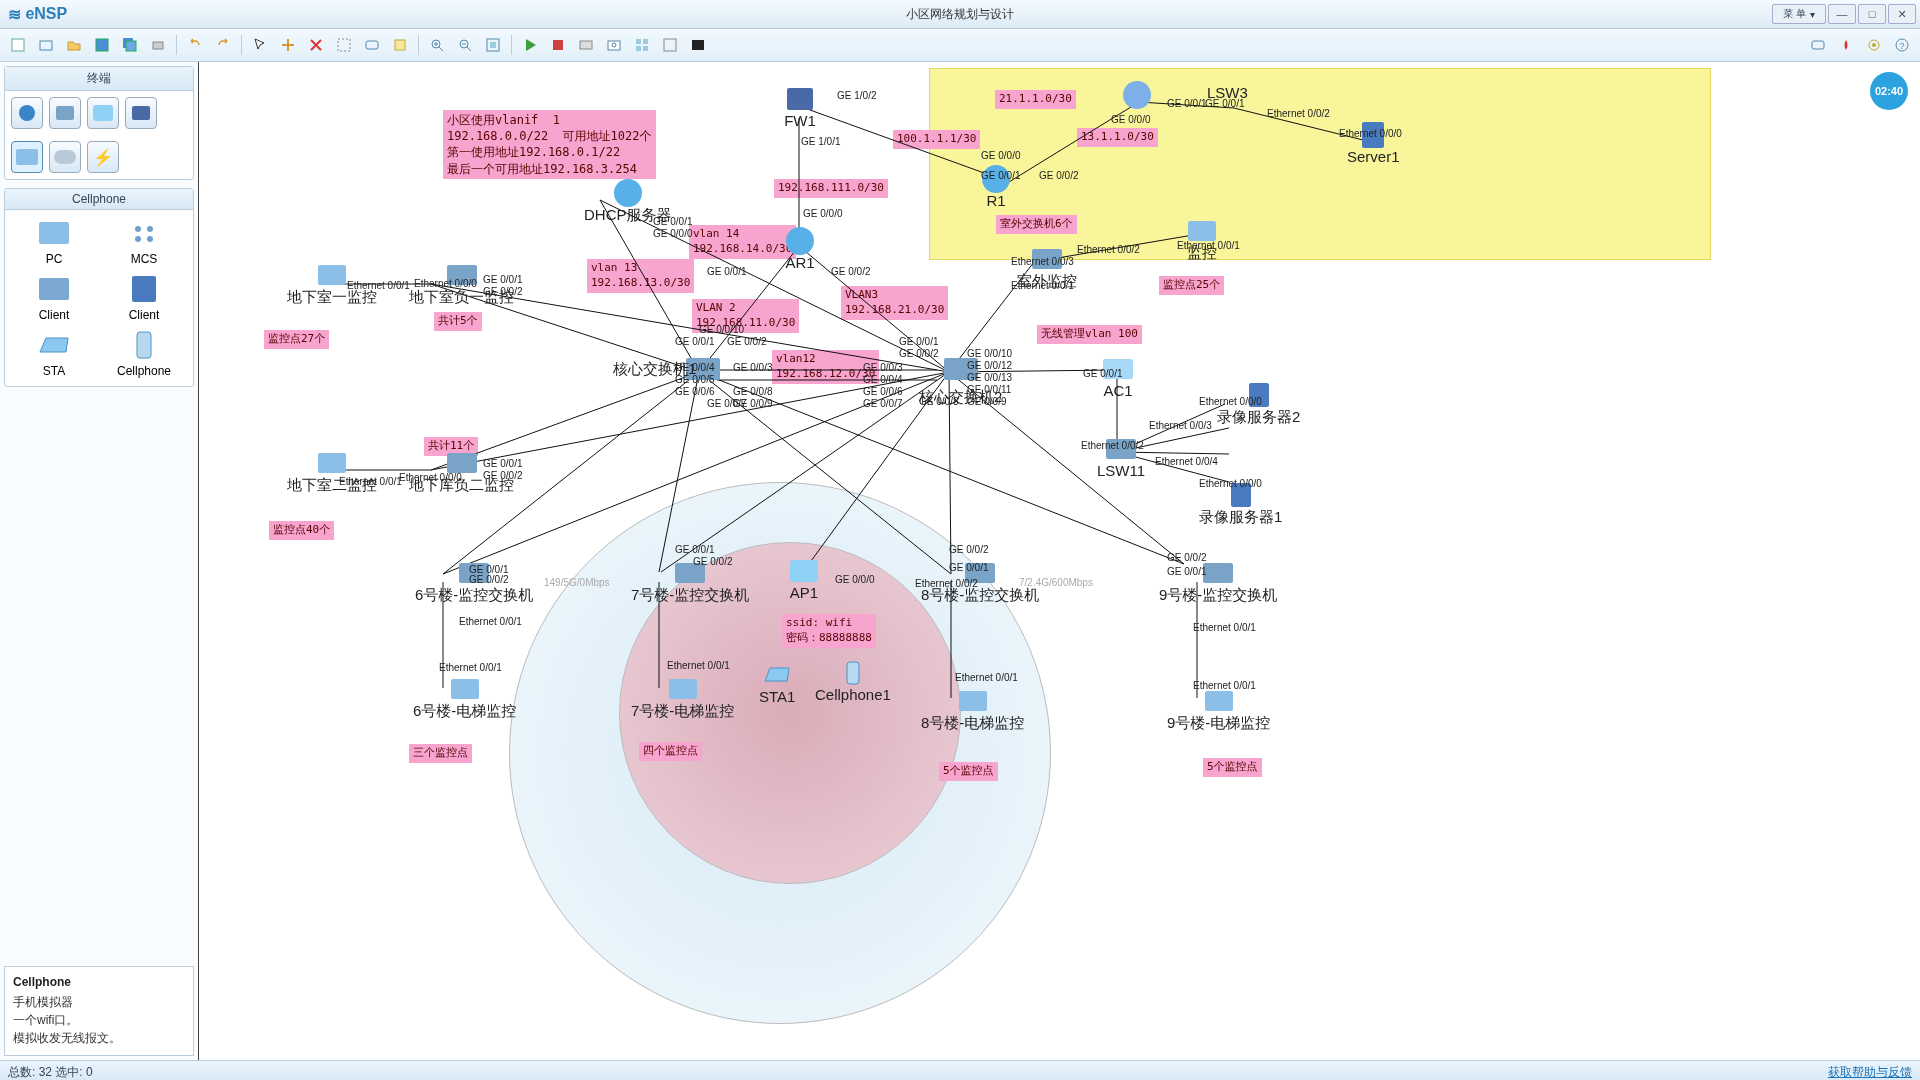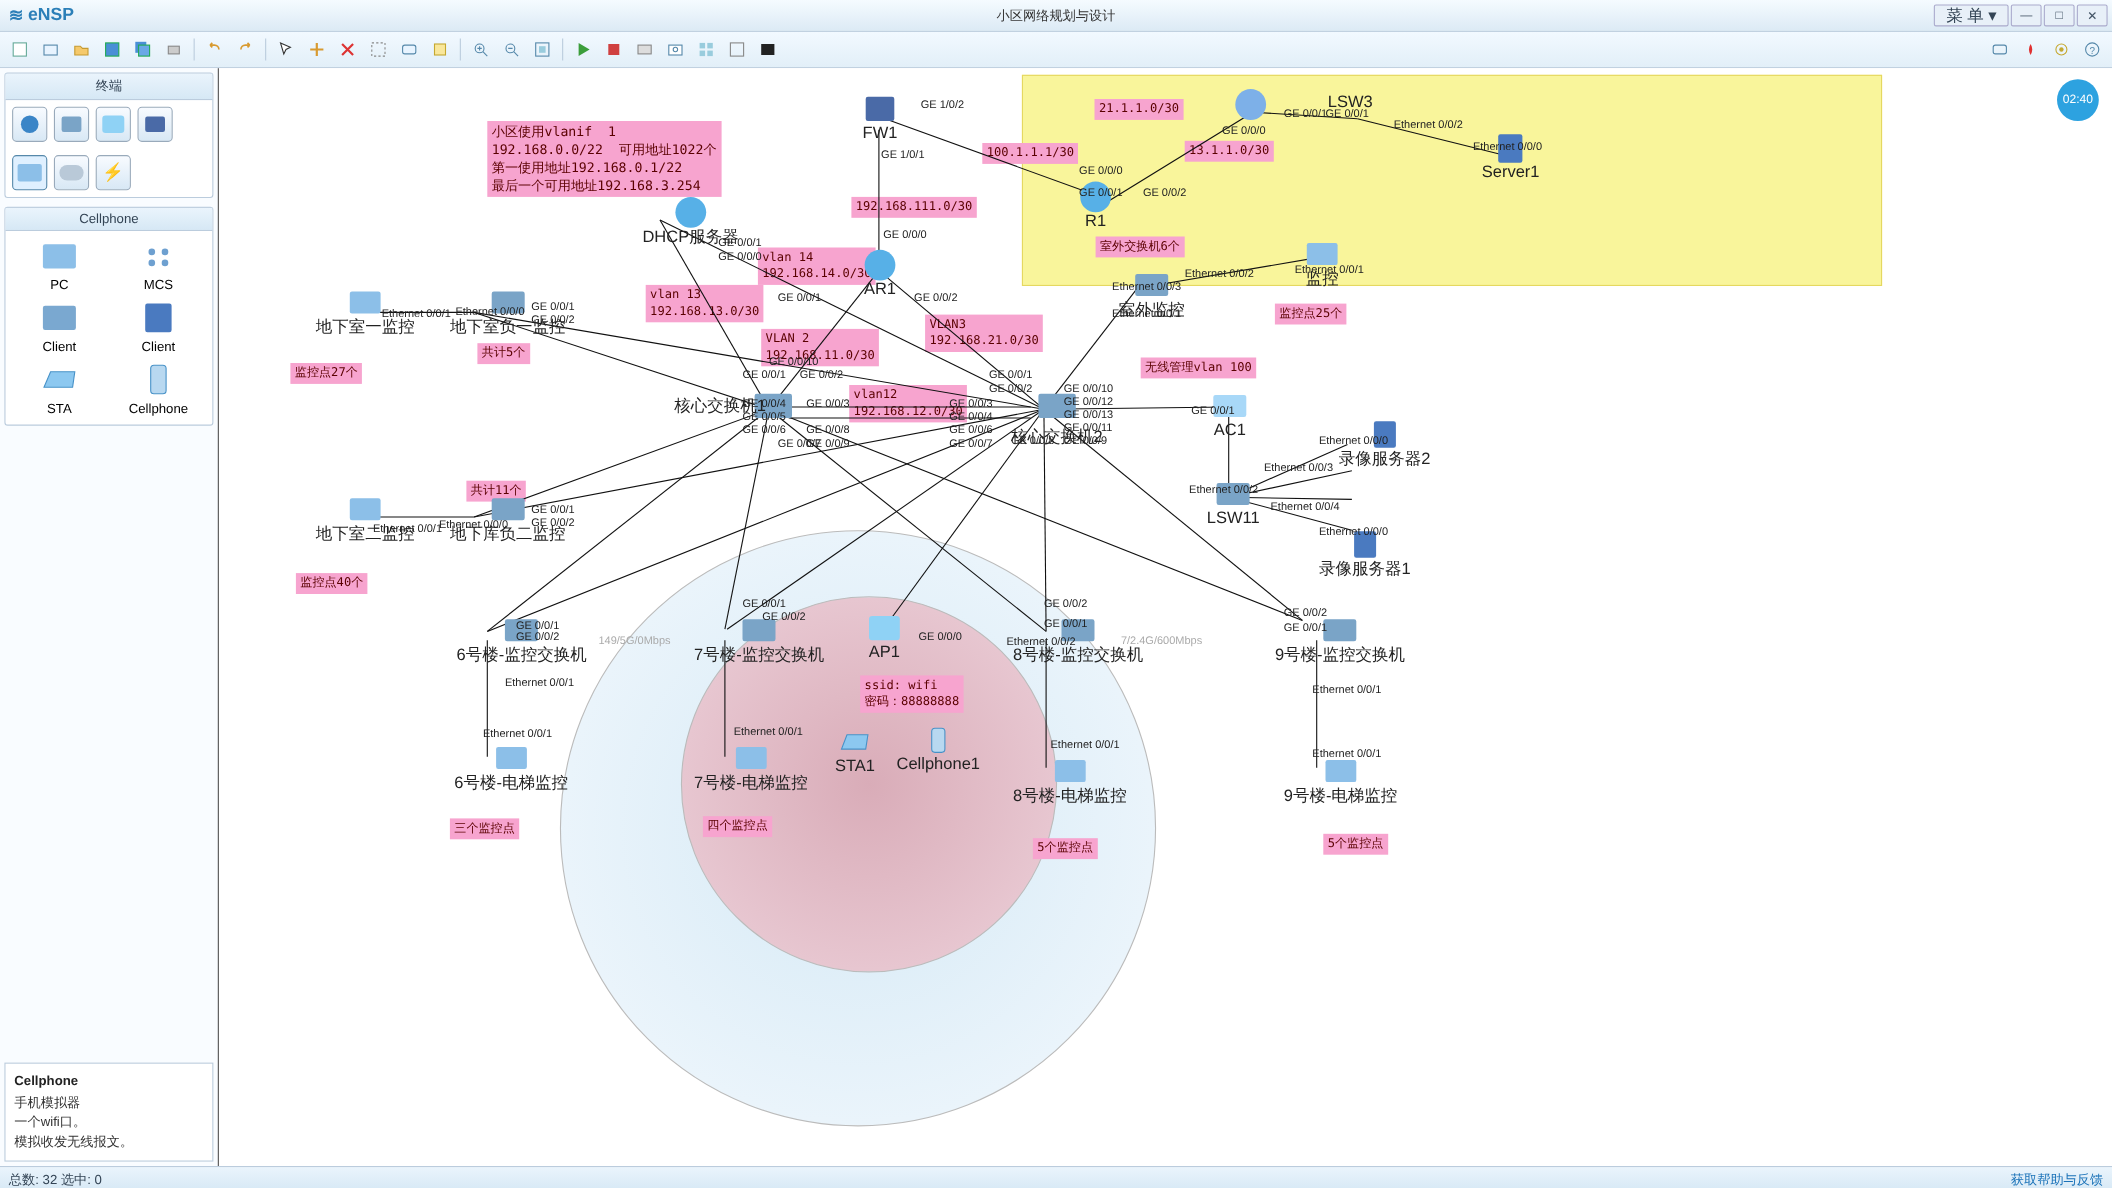--- a/index.html
+++ b/index.html
@@ -1,50 +1,50 @@
 <!DOCTYPE html>
 <html><head>
 <meta charset="utf-8">
 <style>
 html,body{margin:0;padding:0;width:1920px;height:1080px;font-family:"Microsoft YaHei",Arial,sans-serif;font-size:12px;background:#fff;overflow:hidden}
 .titlebar{height:28px;background:linear-gradient(#f5fbff,#dceaf5);border-bottom:1px solid #bcd;display:flex;align-items:center;position:relative}
 .logo{color:#2b7fb8;font-weight:bold;font-size:16px;padding:0 8px;display:flex;align-items:center;gap:4px}
 .title-center{position:absolute;left:50%;transform:translateX(-50%);color:#333;font-size:12px}
 .winbtns{margin-left:auto;display:flex;gap:2px;padding-right:4px}
 .winbtn{width:26px;height:18px;border:1px solid #aac;background:#e8f0f8;border-radius:2px;display:flex;align-items:center;justify-content:center;font-size:11px;color:#456;cursor:pointer}
-.menubtn{padding:0 10px;height:18px;border:1px solid #aac;background:#e8f0f8;display:flex;align-items:center;gap:4px;font-size:15px;color:#345;border-radius:2px;cursor:pointer}
+.menubtn{padding:0 10px;height:18px;border:1px solid #aac;background:#e8f0f8;display:flex;align-items:center;gap:4px;font-size:10px;color:#345;border-radius:2px;cursor:pointer}
 .toolbar{height:32px;background:linear-gradient(#f2f9ff,#e2eff8);border-bottom:1px solid #bcd;display:flex;align-items:center;padding:0 6px;gap:4px}
 .tbtn{width:24px;height:24px;border-radius:3px;display:flex;align-items:center;justify-content:center;cursor:pointer}
 .tsep{width:1px;height:20px;background:#bcd;margin:0 2px}
 .toolbar-right{margin-left:auto;display:flex;gap:4px}
 .body{display:flex;height:calc(1080px - 28px - 32px - 22px)}
 .sidebar{width:198px;border-right:1px solid #404040;background:#f9fcff;display:flex;flex-direction:column}
 .panel{border:1px solid #bcd;margin:4px;border-radius:3px;background:#fff}
 .panel-h{background:linear-gradient(#eaf4fc,#d6e8f5);color:#345;text-align:center;padding:3px 0;font-size:12px;border-bottom:1px solid #bcd}
 .pal-row{display:flex;gap:6px;padding:6px;flex-wrap:wrap}
 .pal-item{width:30px;height:30px;border:1px solid #9ab;border-radius:4px;background:linear-gradient(#f8fbff,#d8e8f5);display:flex;align-items:center;justify-content:center;cursor:pointer}
 .devgrid{display:grid;grid-template-columns:1fr 1fr;gap:8px;padding:8px}
 .devcell{display:flex;flex-direction:column;align-items:center;gap:4px;cursor:pointer}
 .devicon{width:36px;height:30px;display:flex;align-items:center;justify-content:center}
 .descbox{border:1px solid #bcd;margin:4px;padding:8px;background:#fff;flex:0 0 auto}
 .desc-title{font-weight:bold;color:#222;margin-bottom:4px}
 .desc-line{color:#333;font-size:12px;line-height:1.5}
 .canvas{flex:1;position:relative;background:#fff;overflow:hidden}
 .statusbar{height:22px;background:linear-gradient(#eaf4fc,#d6e8f5);border-top:1px solid #bcd;display:flex;align-items:center;padding:0 8px;font-size:12px;color:#345}
-.status-right{margin-left:auto;color:#1a72b8;cursor:pointer}
+.status-right{margin-left:auto;color:#1a72b8;text-decoration:underline;cursor:pointer}
 
 .note{position:absolute;background:#f7a4cf;color:#5a0000;font-size:11px;padding:2px 4px;white-space:pre;line-height:1.35;font-family:"SimSun",monospace}
 .note.big{font-size:12px}
 .yellow{position:absolute;background:#f9f59b;border:1px solid #e5d860}
 .wifi-circle{position:absolute;border-radius:50%;border:1px solid #bbb}
 .dev{position:absolute;display:flex;flex-direction:column;align-items:center;font-size:15px;color:#222}
 .dev .ic{width:34px;height:26px;display:flex;align-items:center;justify-content:center}
 .lbl{position:absolute;font-size:10px;color:#222;white-space:nowrap}
 .faded{color:#aaa}
-.timebadge{position:absolute;width:38px;height:38px;border-radius:50%;background:#2da2e0;color:#fff;display:flex;align-items:center;justify-content:center;font-size:11px;font-weight:normal}
+.timebadge{position:absolute;width:38px;height:38px;border-radius:50%;background:#2da2e0;color:#fff;display:flex;align-items:center;justify-content:center;font-size:11px;font-weight:bold}
 svg.net{position:absolute;inset:0;width:100%;height:100%;pointer-events:none}
 svg.net line{stroke:#111;stroke-width:1}
 
 .icon-box{width:18px;height:14px;background:#7aa4c7;border-radius:2px}
 .icon-round{width:16px;height:16px;border-radius:50%;background:#57b0e7}
 .icon-ap{width:20px;height:16px;background:#8fd2f5;border-radius:3px}
 .icon-server{width:16px;height:20px;background:#7aa4c7;border-radius:2px}
 .icon-pc{width:22px;height:16px;background:#8cbfe8;border-radius:2px}
 .icon-cloud{width:22px;height:14px;background:#b9c9d8;border-radius:10px}
 .icon-bolt{color:#e7a800;font-size:16px}

